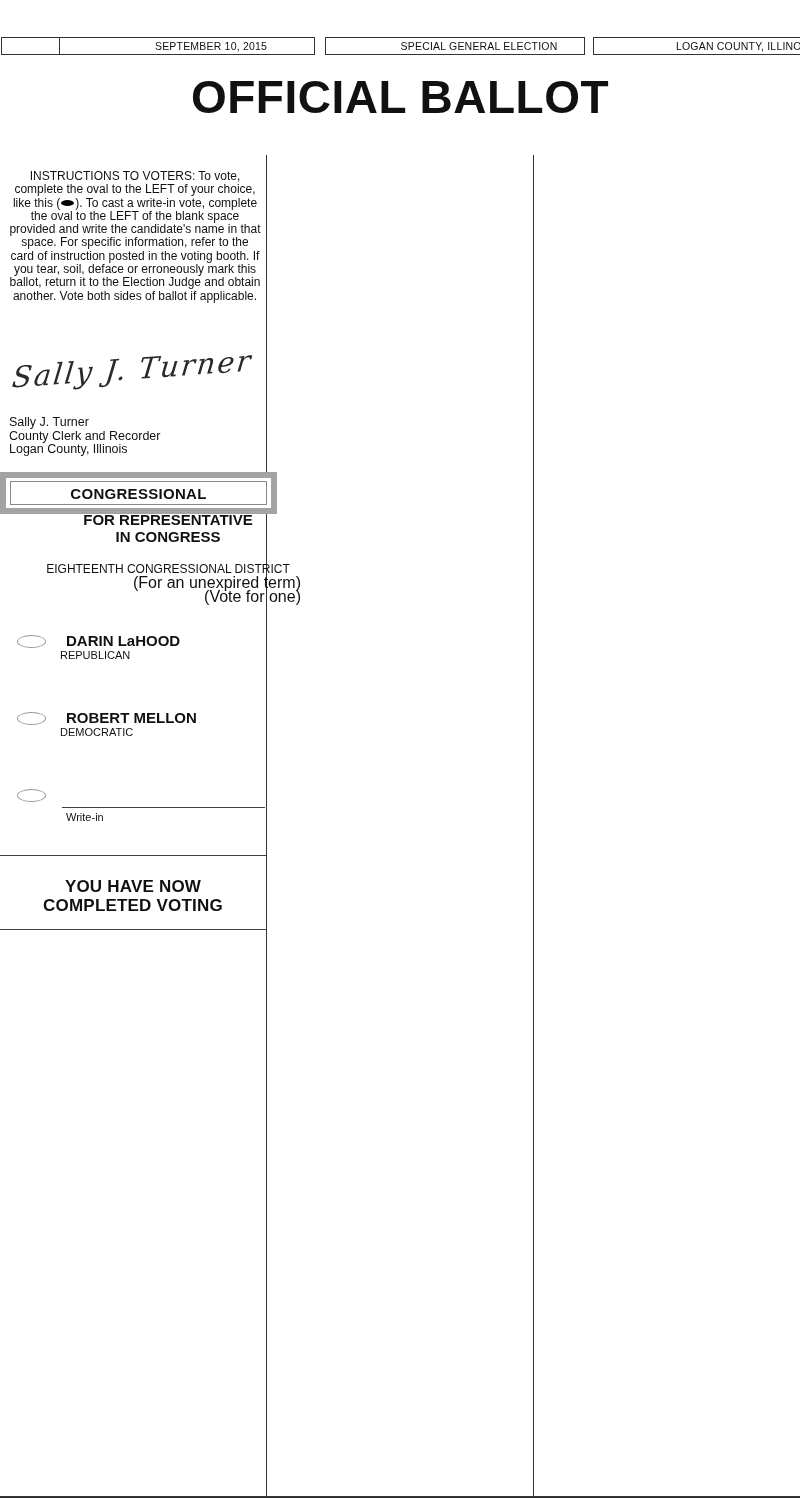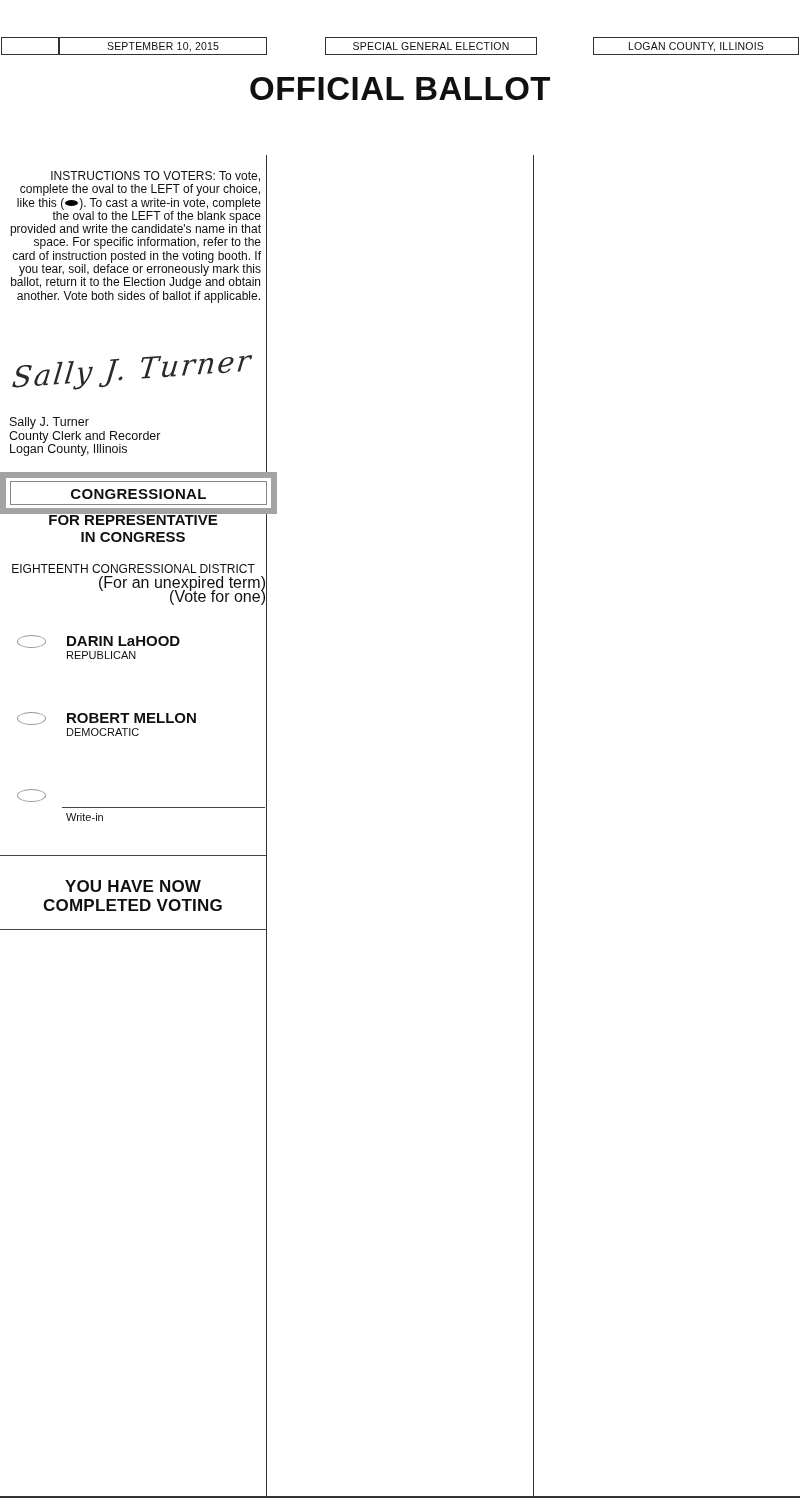--- a/index.html
+++ b/index.html
@@ -4,42 +4,42 @@
 <style>
   html,body{margin:0;padding:0;background:#fff;}
   .page{
     position:relative;width:800px;height:1499px;background:#fff;
     font-family:"Liberation Sans",sans-serif;color:#111;overflow:hidden;
   }
   
   .strip-cell{
     position:absolute;top:37px;height:16px;border:1px solid #333;
     display:flex;align-items:center;justify-content:center;
-    font-size:10.5px;letter-spacing:0.2px;background:#fff;
+    font-size:10.5px;letter-spacing:0.2px;background:#fff;padding-left:48px;
   }
   .cell-blank{left:1px;width:56px;}
   .cell-date{left:59px;width:206px;}
   .cell-election{left:325px;width:210px;}
   .cell-county{left:593px;width:204px;}
 
   .title{
     position:absolute;top:70px;left:0;width:800px;text-align:center;
-    font-size:33px;font-weight:bold;letter-spacing:0.5px;
+    font-size:46px;font-weight:bold;letter-spacing:0.5px;
   }
 
   
   .vline{position:absolute;top:155px;width:1px;height:1342px;background:#333;}
   .vline-1{left:266px;}
   .vline-2{left:533px;}
   .bottom-line{position:absolute;top:1496px;left:0;width:800px;height:2px;background:#333;}
 
   
   .instructions{
     position:absolute;left:9px;top:170px;width:252px;
-    font-size:12px;line-height:13.3px;text-align:right;
+    font-size:12px;line-height:13.3px;text-align:center;
   }
   .oval-filled{
     display:inline-block;width:13px;height:6px;background:#000;
     border-radius:50%;vertical-align:middle;margin:0 1px;
   }
 
   
   .signature{
     position:absolute;left:12px;top:352px;width:240px;height:52px;
   }
@@ -58,35 +58,35 @@
     position:absolute;left:0;top:472px;width:265px;height:30px;
     border:6px solid #a3a3a3;background:#fff;
   }
   .section-box-inner{
     position:absolute;left:4px;right:4px;top:3px;bottom:3px;
     border:1px solid #888;display:flex;align-items:center;justify-content:center;
     font-size:15px;font-weight:bold;letter-spacing:0.3px;
   }
 
   
-  .contest-header{position:absolute;left:0;top:511px;width:266px;text-align:center;}
+  .contest-header{position:absolute;left:0;top:511px;width:266px;text-align:center;padding-left:35px;}
   .contest-title{font-size:15px;font-weight:bold;line-height:17px;}
   .contest-district{font-size:12px;margin-top:17px;line-height:14px;}
   .contest-sub{font-size:16px;line-height:14px;text-align:right;}
 
   
   .cand-row{position:absolute;left:0;width:266px;}
   .cand-row-1{top:632px;}
   .cand-row-2{top:709px;}
   .oval{
     position:absolute;left:17px;top:3px;width:27px;height:11px;
     border:1px solid #999;border-radius:50%;background:#fff;cursor:pointer;
   }
   .cand-name{position:absolute;left:66px;top:0;font-size:15px;font-weight:bold;white-space:nowrap;}
-  .cand-party{position:absolute;left:66px;top:17px;font-size:11px;}
+  .cand-party{position:absolute;left:60px;top:17px;font-size:11px;}
 
   
   .writein-oval{position:absolute;left:17px;top:789px;width:27px;height:11px;
     border:1px solid #999;border-radius:50%;background:#fff;cursor:pointer;}
   .writein-line{position:absolute;left:62px;top:807px;width:203px;height:1px;background:#444;}
   .writein-label{position:absolute;left:66px;top:811px;font-size:11px;}
 
   .hline{position:absolute;height:1px;background:#444;}
   .hline-1{left:0;top:855px;width:266px;}
   .hline-2{left:0;top:929px;width:266px;}

